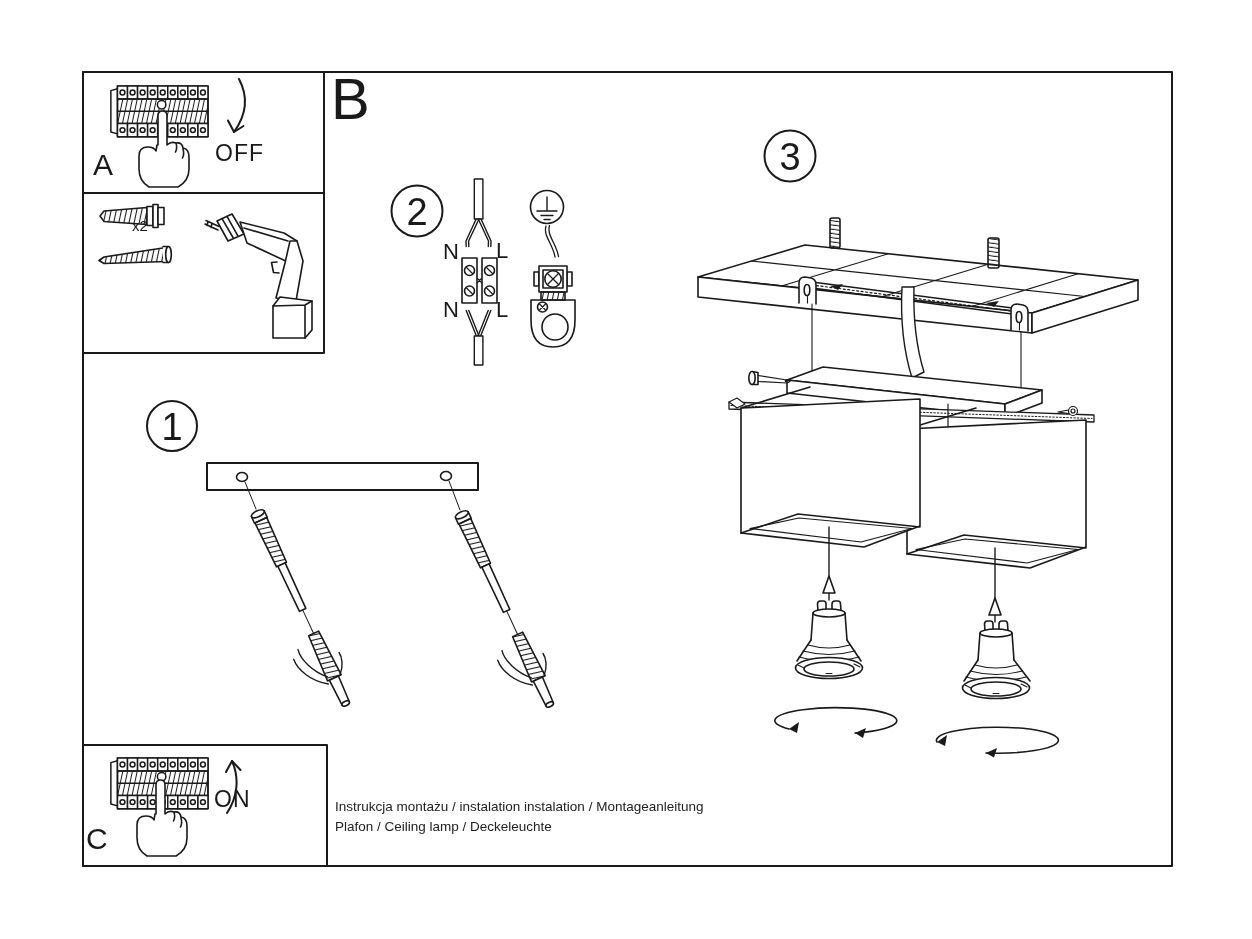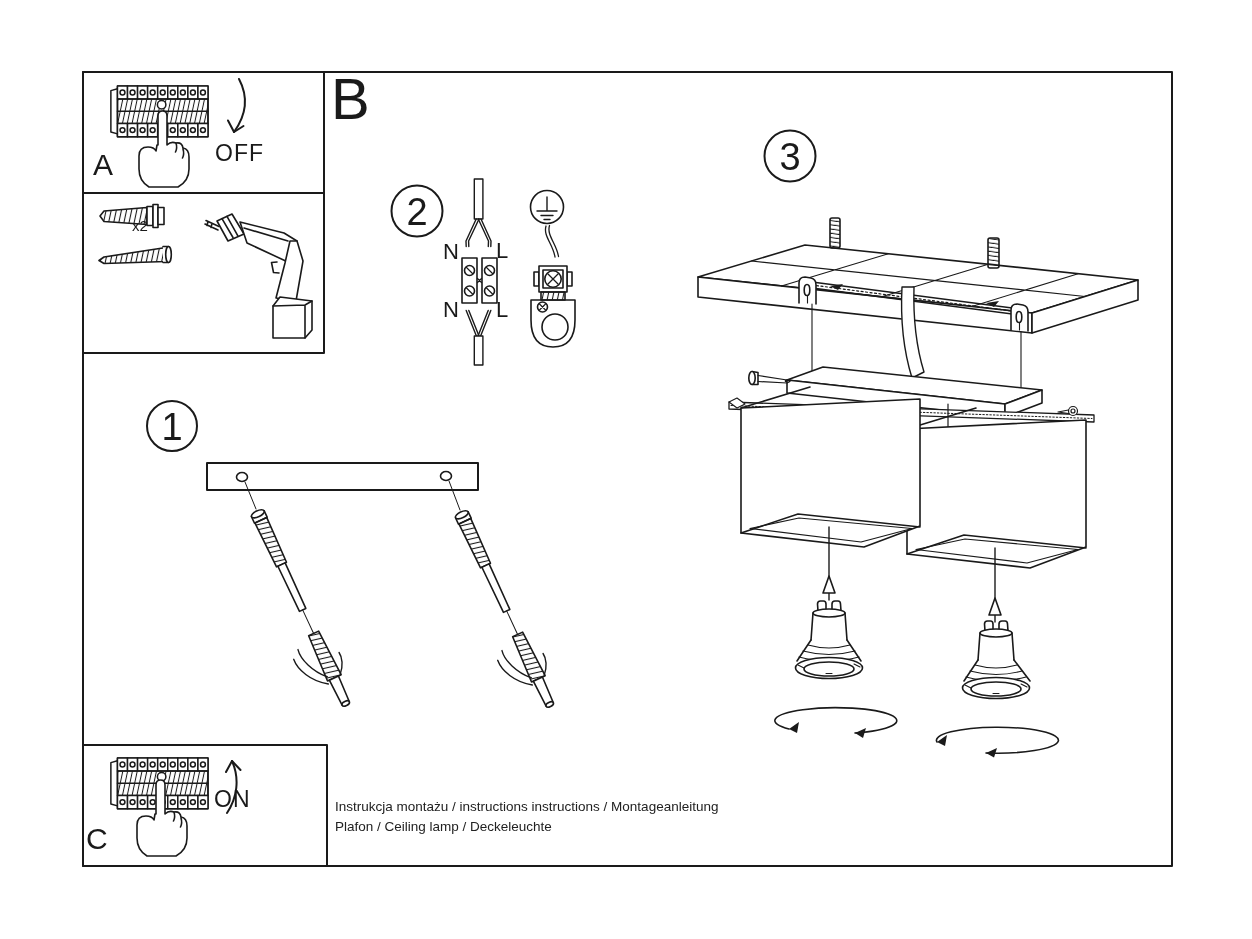--- a/index.html
+++ b/index.html
@@ -336,16 +336,16 @@
 <div class="t step-num ctr" style="left:172px;top:427px;">1</div>
 
 <div class="t wire-label ctr" style="left:451px;top:252px;">N</div>
 <div class="t wire-label ctr" style="left:502px;top:251px;">L</div>
 <div class="t wire-label ctr" style="left:451px;top:310px;">N</div>
 <div class="t wire-label ctr" style="left:502px;top:310px;">L</div>
 
 <div class="t panel-letter" style="left:86px;top:824px;">C</div>
 <div class="t switch-word" style="left:214px;top:764px;margin-top:24px;">ON</div>
 
-<div class="t footer-line" style="left:335px;top:800px;">Instrukcja montażu / instructions instructions / Montageanleitung</div>
+<div class="t footer-line" style="left:335px;top:800px;">Instrukcja montażu / instalation instalation / Montageanleitung</div>
 <div class="t footer-line" style="left:335px;top:820px;">Plafon / Ceiling lamp / Deckeleuchte</div>
 
 </div>
 
 </body></html>

